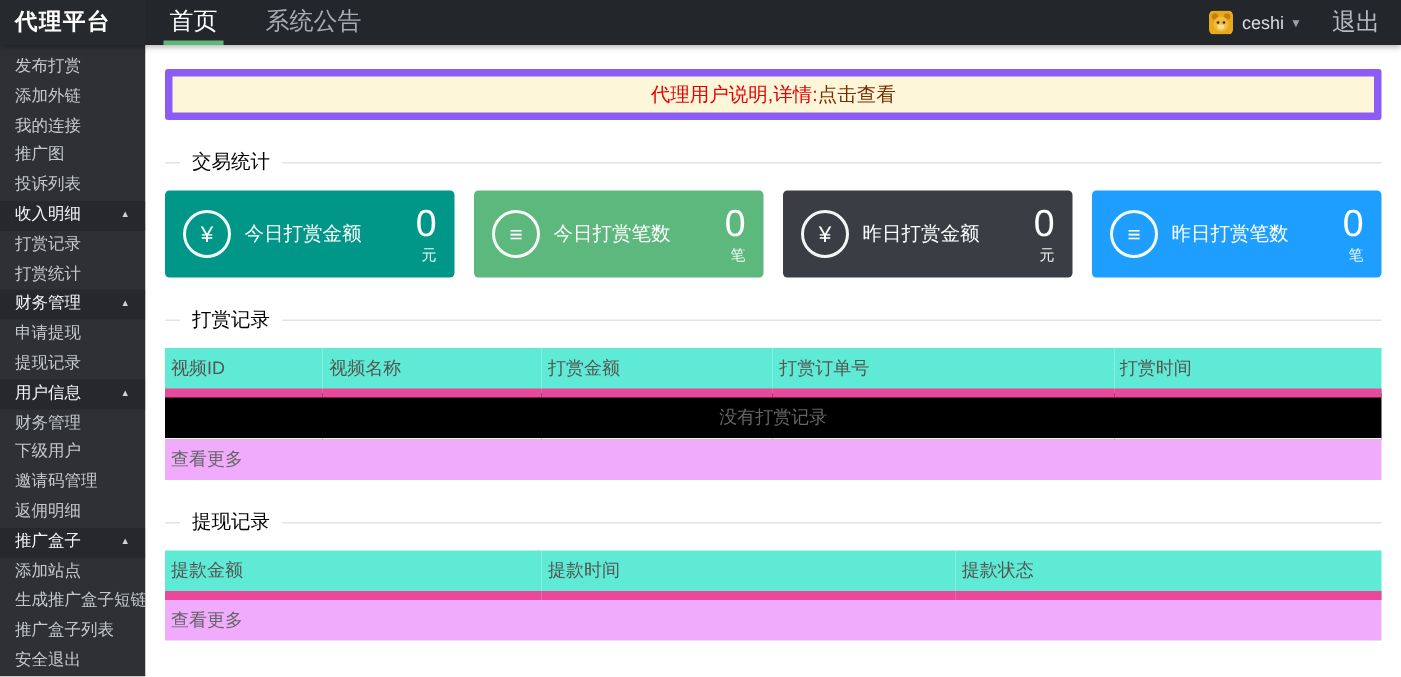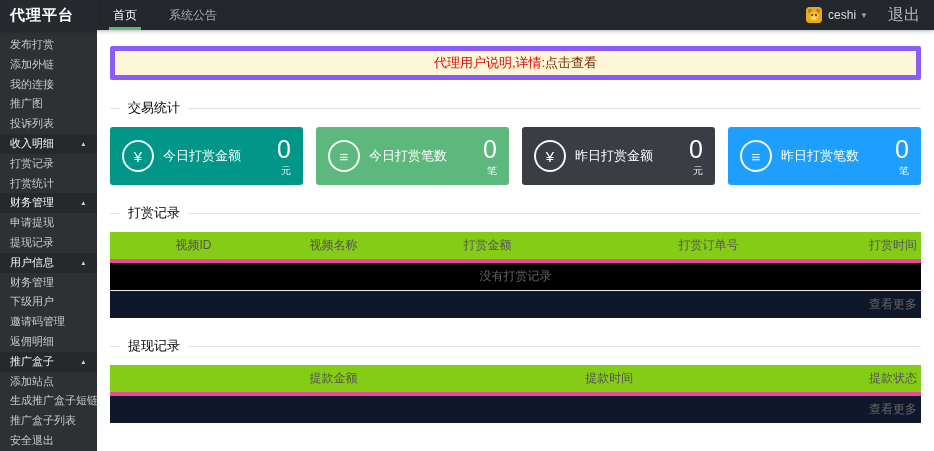--- a/index.html
+++ b/index.html
@@ -5,21 +5,21 @@
   * { margin:0; padding:0; box-sizing:border-box; }
   html,body { width:934px; height:451px; overflow:hidden; }
   body { font-family:"Liberation Sans","DejaVu Sans",sans-serif; background:#fff; position:relative; }
 
   
   .header { position:absolute; top:0; left:0; right:0; height:30px; background:#23262b;
             display:flex; align-items:stretch; z-index:10; box-shadow:0 1px 4px rgba(0,0,0,.3); }
   .logo { width:97px; color:#fff; font-weight:bold; font-size:15px; line-height:30px;
           padding-left:10px; letter-spacing:1px; background:#26292e; flex:none; }
   .tabs { display:flex; }
-  .tab { position:relative; padding:0 16px; line-height:30px; font-size:12px; color:#a6aab1; cursor:pointer; }
+  .tab { position:relative; padding:0 16px; line-height:30px; font-size:16px; color:#a6aab1; cursor:pointer; }
   .tab.active { color:#fff; }
   .tab.active::after { content:""; position:absolute; left:12px; right:12px; bottom:0; height:3px; background:#5FB878; }
   .header-right { margin-left:auto; display:flex; align-items:center; padding-right:14px; }
   .avatar { width:16px; height:16px; border-radius:3px; overflow:hidden; flex:none; }
   .username { font-size:12px; color:#d9dce0; margin-left:6px; }
   .caret { font-size:8px; color:#9aa0a8; margin-left:4px; }
   .logout { font-size:16px; color:#b6bac1; margin-left:20px; cursor:pointer; }
 
   
   .sidebar { position:absolute; top:30px; left:0; bottom:0; width:97px; background:#2e3034;
@@ -50,25 +50,25 @@
   .card-blue  { background:#1E9FFF; }
   .cicon { width:32px; height:32px; border:2px solid rgba(255,255,255,.95); border-radius:50%;
            display:flex; align-items:center; justify-content:center; font-size:15px; flex:none; }
   .clabel { font-size:13px; margin-left:9px; }
   .cright { margin-left:auto; text-align:right; line-height:1; }
   .cvalue { font-size:25px; }
   .cunit  { font-size:10px; opacity:.92; margin-top:4px; }
 
   
   table.rec { width:100%; border-collapse:collapse; font-size:12px; color:#555; table-layout:fixed; }
-  table.rec th { background:#84cc16; font-weight:normal; text-align:right; padding:5px 4px;
-                 border-bottom:4px solid #ec4899; }
+  table.rec th { background:#5eead4; font-weight:normal; text-align:left; padding:5px 4px;
+                 border-bottom:6px solid #ec4899; }
   td.empty-cell { text-align:center; padding:5px 4px; background:#000000; color:#666;
                   border-bottom:1px solid #f0f0f0; }
-  td.more-cell  { text-align:right; padding:5px 4px; background:#0f172a; color:#666; cursor:pointer; }
+  td.more-cell  { text-align:left; padding:5px 4px; background:#f0abfc; color:#666; cursor:pointer; }
 </style>
 </head>
 <body>
 
 <div class="header">
   <div class="logo">代理平台</div>
   <div class="tabs">
     <div class="tab active">首页</div>
     <div class="tab">系统公告</div>
   </div>

